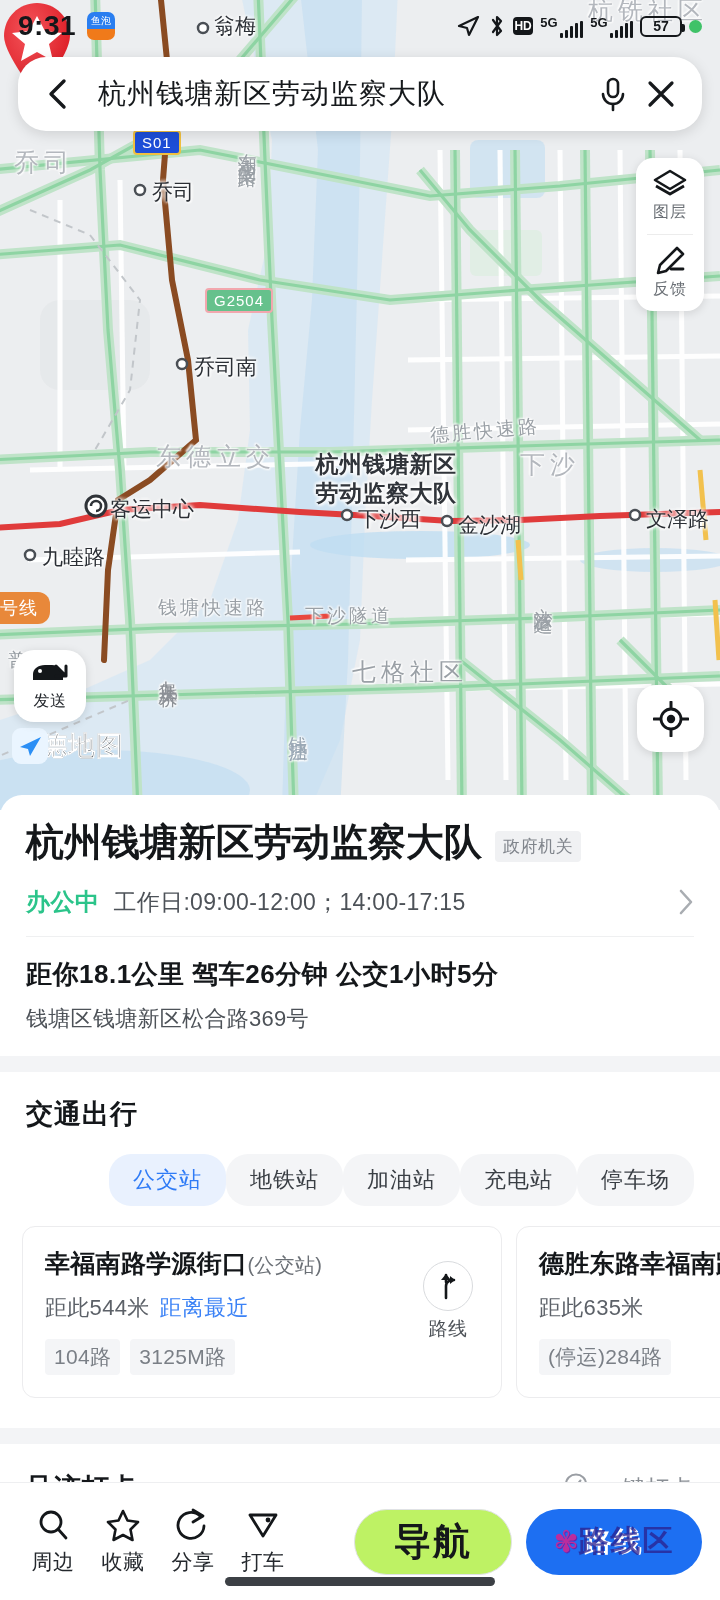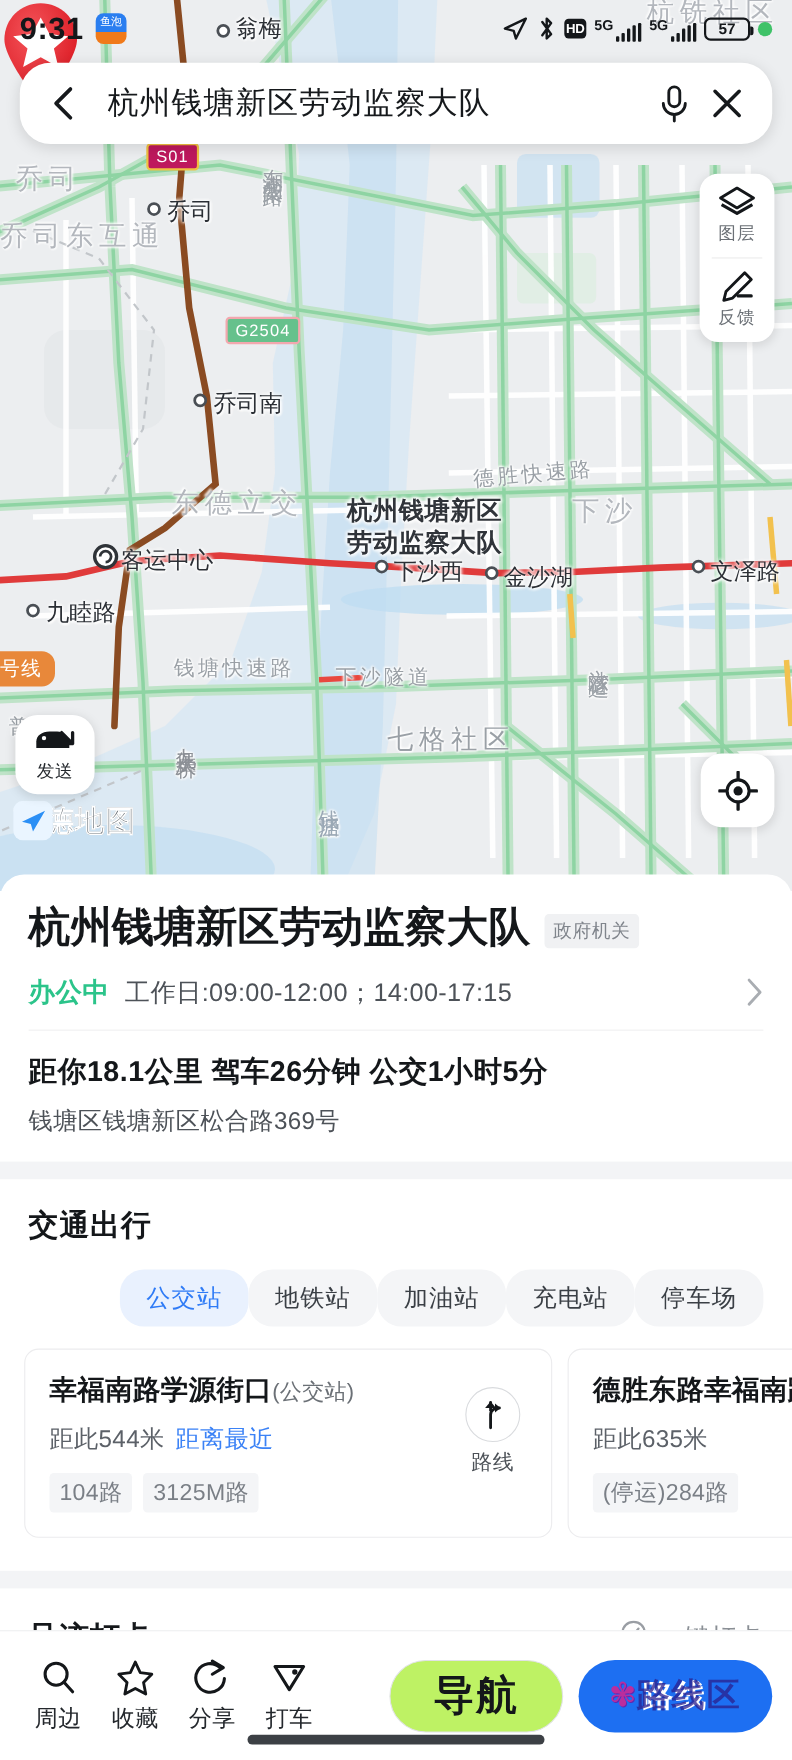--- a/index.html
+++ b/index.html
@@ -25,21 +25,21 @@
   .map-label.road { color: #9aa0a6; font-size: 19px; letter-spacing: 3px; }
   .map-label.station {
     color: #2b2f35; font-size: 21px; letter-spacing: 0px; font-weight: 400;
     text-shadow: 0 0 4px #fff, 0 0 4px #fff, 0 0 4px #fff, 1px 1px 2px #fff;
   }
   .hw-badge {
     position: absolute; background: #66c18c; color: #fff; font-size: 15px;
     padding: 2px 7px; border-radius: 4px; letter-spacing: 1px;
     border: 2px solid #f2a7ae;
   }
-  .hw-badge.y { background: #be185d; border-color: #f0c040; color: #fff; }
+  .hw-badge.y { background: #1d4ed8; border-color: #f0c040; color: #fff; }
   .line-badge {
     position: absolute; background: #e8883a; color: #fff; font-size: 18px;
     padding: 4px 12px; border-radius: 12px; letter-spacing: 1px;
   }
 
   
   .poi-pin { position: absolute; left: 315px; top: 358px; width: 74px; height: 96px; }
   .poi-label {
     position: absolute; left: 286px; top: 450px; width: 200px;
     text-align: center; font-size: 23px; font-weight: 700; color: #30343a;
@@ -326,21 +326,20 @@
       </g>
 
       <circle cx="96" cy="506" r="10" fill="#fff" stroke="#2f3338" stroke-width="3"></circle>
       <path d="M91 506 a5 5 0 1 1 5 5" fill="none" stroke="#2f3338" stroke-width="2.5"></path>
     </svg>
 
     <div class="map-label station" style="left:214px;top:12px;">翁梅</div>
     <div class="map-label area" style="left:588px;top:-6px;">杭铣社区</div>
     <div class="map-label area" style="left:14px;top:146px;">乔司</div>
     <div class="map-label station" style="left:152px;top:178px;">乔司</div>
-    <div class="map-label area" style="left:0px;top:198px;">乔司东互通</div>
     <div class="map-label road" style="left:234px;top:138px;writing-mode:vertical-rl;letter-spacing:4px;">东湖高架路</div>
     <div class="map-label station" style="left:194px;top:353px;">乔司南</div>
     <div class="map-label area" style="left:156px;top:440px;">东德立交</div>
     <div class="map-label station" style="left:110px;top:495px;">客运中心</div>
     <div class="map-label station" style="left:42px;top:543px;">九睦路</div>
     <div class="map-label station" style="left:358px;top:505px;">下沙西</div>
     <div class="map-label station" style="left:458px;top:511px;">金沙湖</div>
     <div class="map-label station" style="left:646px;top:505px;">文泽路</div>
     <div class="map-label road" style="left:430px;top:418px;transform:rotate(-5deg);">德胜快速路</div>
     <div class="map-label area" style="left:520px;top:448px;">下沙</div>

